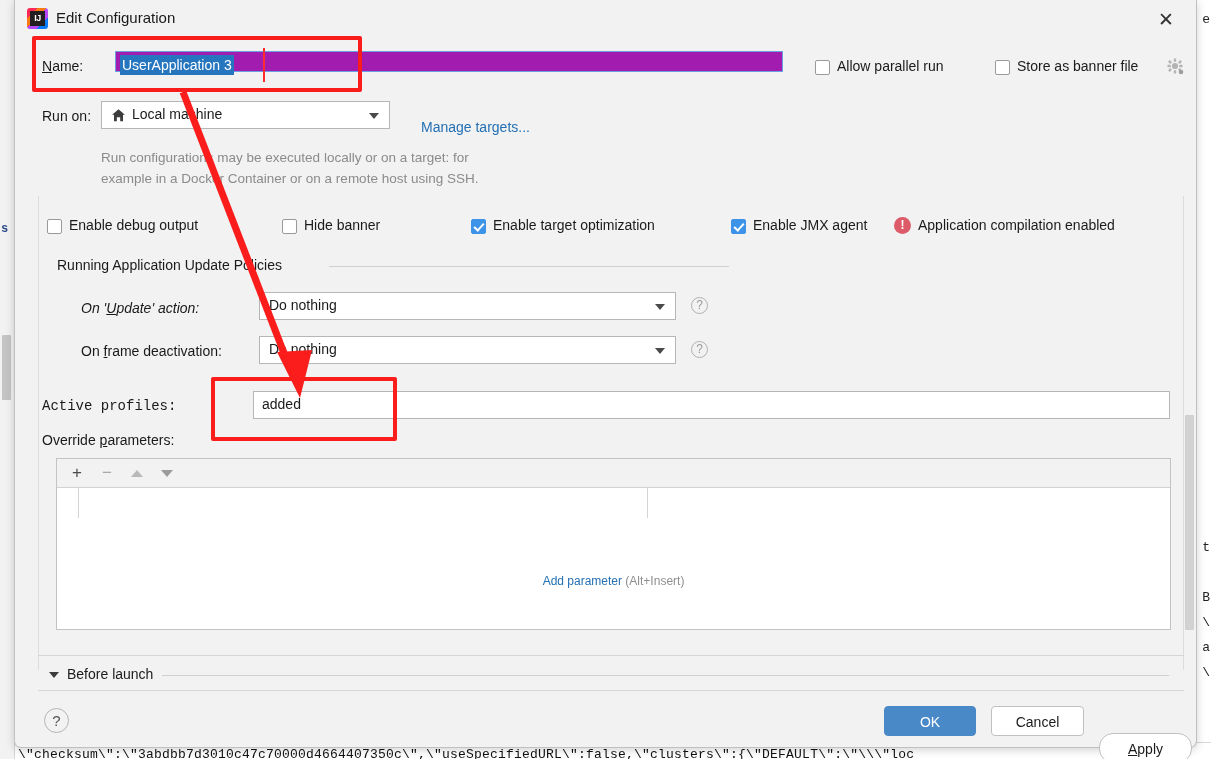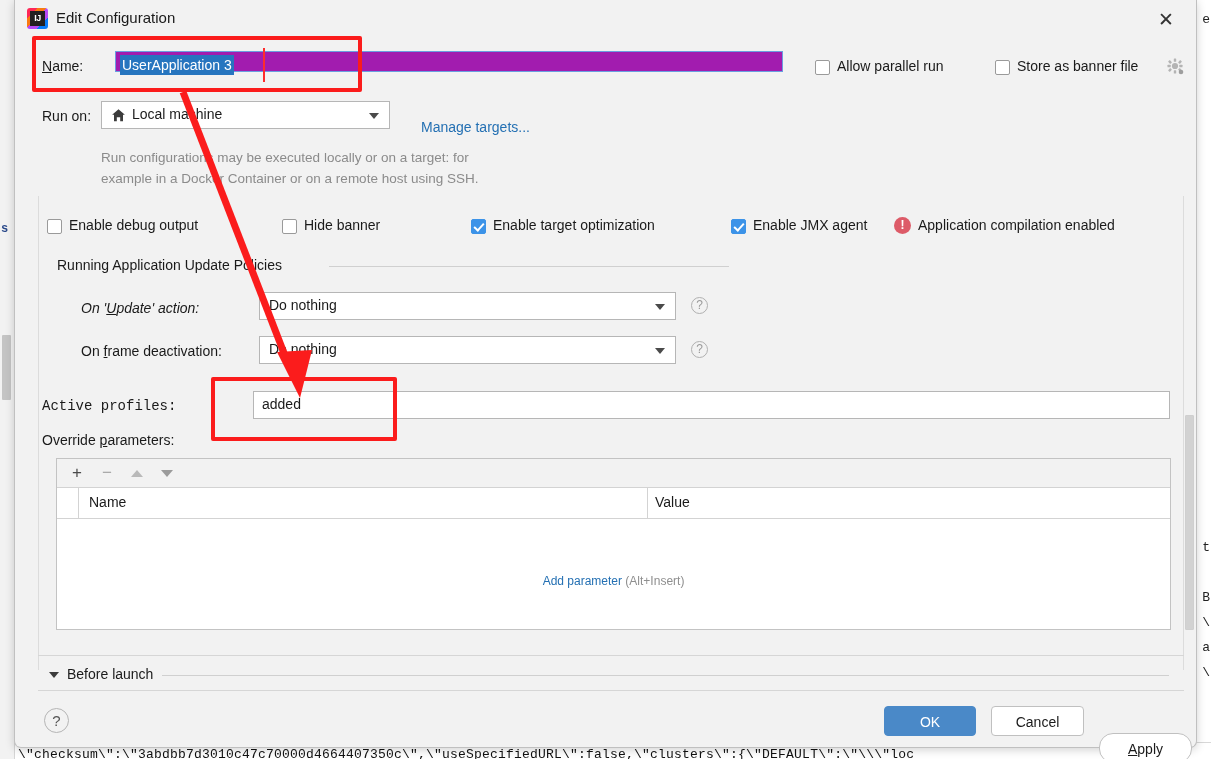--- a/index.html
+++ b/index.html
@@ -450,24 +450,20 @@
       <div class="table-toolbar">
         <div class="tb-btn tb-plus">+</div>
         <div class="tb-btn tb-minus">−</div>
         <div class="tb-btn tb-up">
             <span class="tri-up"></span>
           </div>
         <div class="tb-btn tb-down">
             <span class="tri-down"></span>
           </div>
       </div>
-      <div class="table-head">
-        <span class="th th-name">Name</span>
-        <span class="th th-value">Value</span>
-      </div>
       <div class="col-div-1"></div>
       <div class="col-div-2"></div>
 
       <div class="empty-link-row">
         <span class="a">Add parameter</span>
         <span>(Alt+Insert)</span>
       </div>
     </div>
 
     <div class="dlg-scroll-track"></div>

